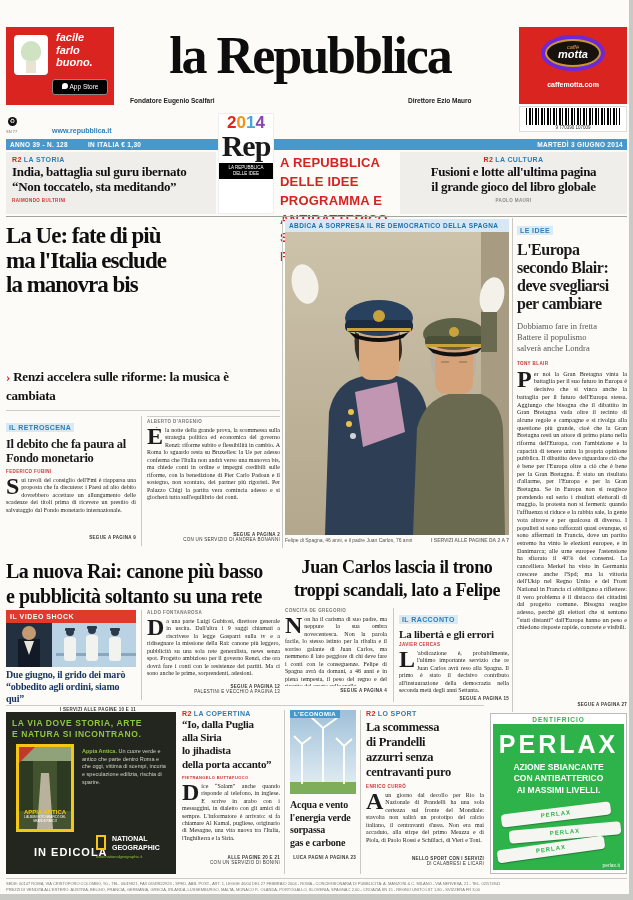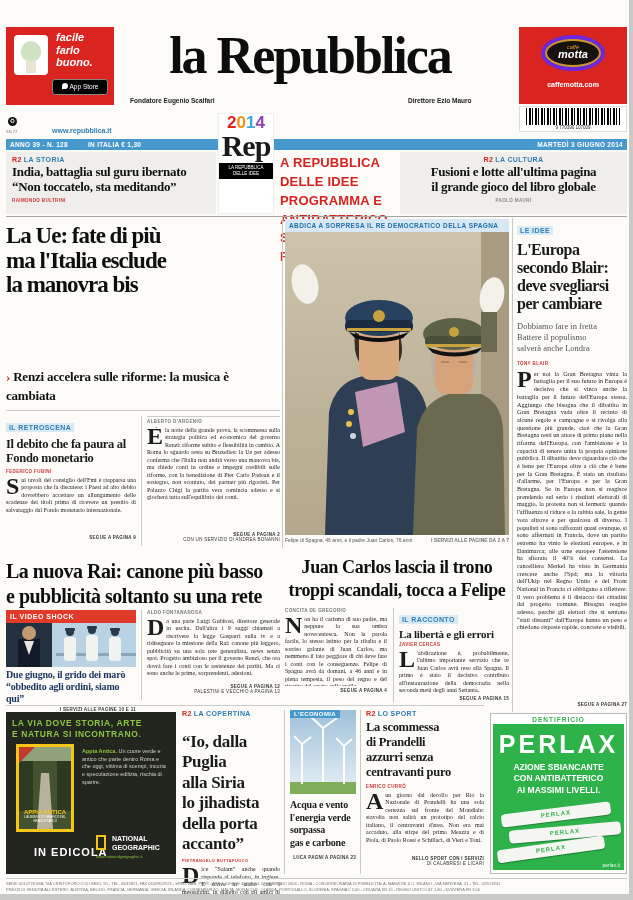--- a/index.html
+++ b/index.html
@@ -244,21 +244,21 @@
     <div class="segue">SEGUE A PAGINA 27</div>
   </div>
 
   <div class="abs big-head" style="left:6px;top:550px;width:274px;font-size:20px;line-height:1.25;letter-spacing:-.5px;margin-top:9px;">
     <div>La nuova Rai: canone più basso</div>
     <div>e pubblicità soltanto su una rete</div>
   </div>
 
   <div class="abs big-head" style="left:285px;top:556px;width:224px;font-size:18px;line-height:1.3;text-align:center;letter-spacing:-.4px;">
     <div>Juan Carlos lascia il trono</div>
-    <div>troppi scandali, tocca a Felipe</div>
+    <div>troppi scandali, lato a Felipe</div>
   </div>
 
   <div class="abs" style="left:6px;top:610px;width:130px;height:90px;">
     <div class="redbox-head">IL VIDEO SHOCK</div>
     <svg width="130" height="44" viewBox="0 0 130 44" style="display:block;">
       <rect width="130" height="44" fill="#b9d2e4"></rect>
       <rect x="0" y="0" width="46" height="44" fill="#23303f"></rect>
       <rect x="12" y="16" width="22" height="28" fill="#111a26"></rect>
       <polygon points="18,18 28,18 23,32" fill="#e8e4da"></polygon>
       <circle cx="23" cy="10" r="7" fill="#c49a72"></circle>
@@ -341,21 +341,21 @@
       <span class="abs" style="left:16px;top:0;color:#fff;font-weight:bold;font-size:7px;line-height:1.3;">
         <span style="display:block;">NATIONAL</span>
         <span style="display:block;">GEOGRAPHIC</span>
       </span>
     </div>
     <div class="abs" style="left:90px;top:142px;font-size:4px;color:#8dc63f;">www.nationalgeographic.it</div>
   </div>
 
   <div class="abs" style="left:182px;top:710px;width:98px;height:164px;">
     <div class="kick"><span class="r2">R2</span><span>LA COPERTINA</span></div>
-    <div class="serif" style="font-weight:bold;font-size:17px;line-height:1.2;margin-top:15px;letter-spacing:-.3px;">
+    <div class="serif" style="font-weight:bold;font-size:11px;line-height:1.2;margin-top:1px;letter-spacing:-.3px;">
       <div>“Io, dalla Puglia</div>
       <div>alla Siria</div>
       <div>lo jihadista</div>
       <div>della porta accanto”</div>
     </div>
     <div class="tiny-byline" style="margin-top:4px;font-size:4px;">PIETRANGELO BUTTAFUOCO</div>
     <div class="bodytxt" style="margin-top:3px;height:70px;">
       <span class="dcap">D</span><span>ice “Salam” anche quando risponde al telefono, in inglese. E scrive in arabo con i messaggini, in dialetto con gli amici di sempre. L'informatore è arrivato: si fa chiamare Al Kamal, pugliese, originario di Mesagne, una vita nuova tra l'Italia, l'Inghilterra e la Siria.</span>
     </div>
     <div class="segue">

